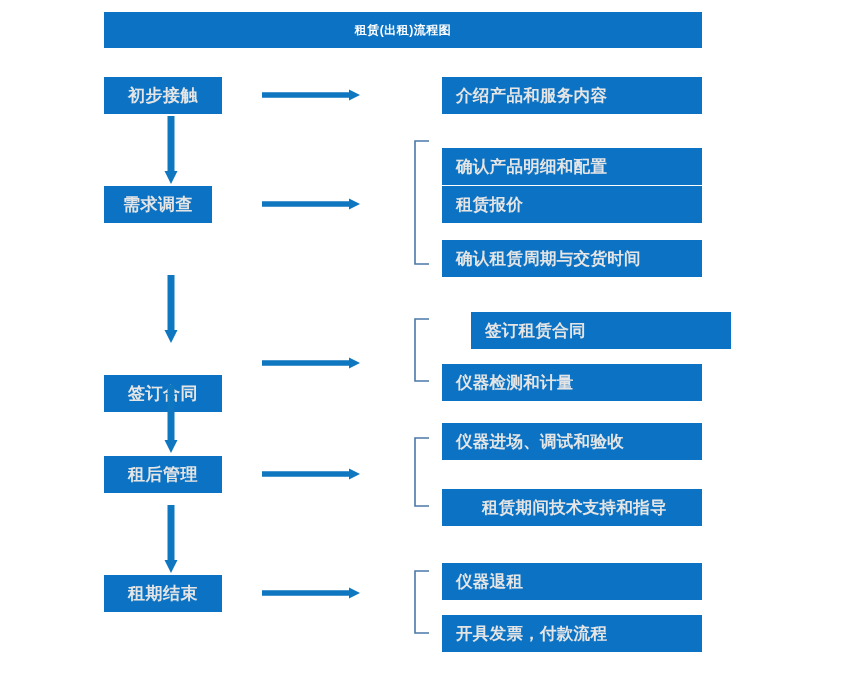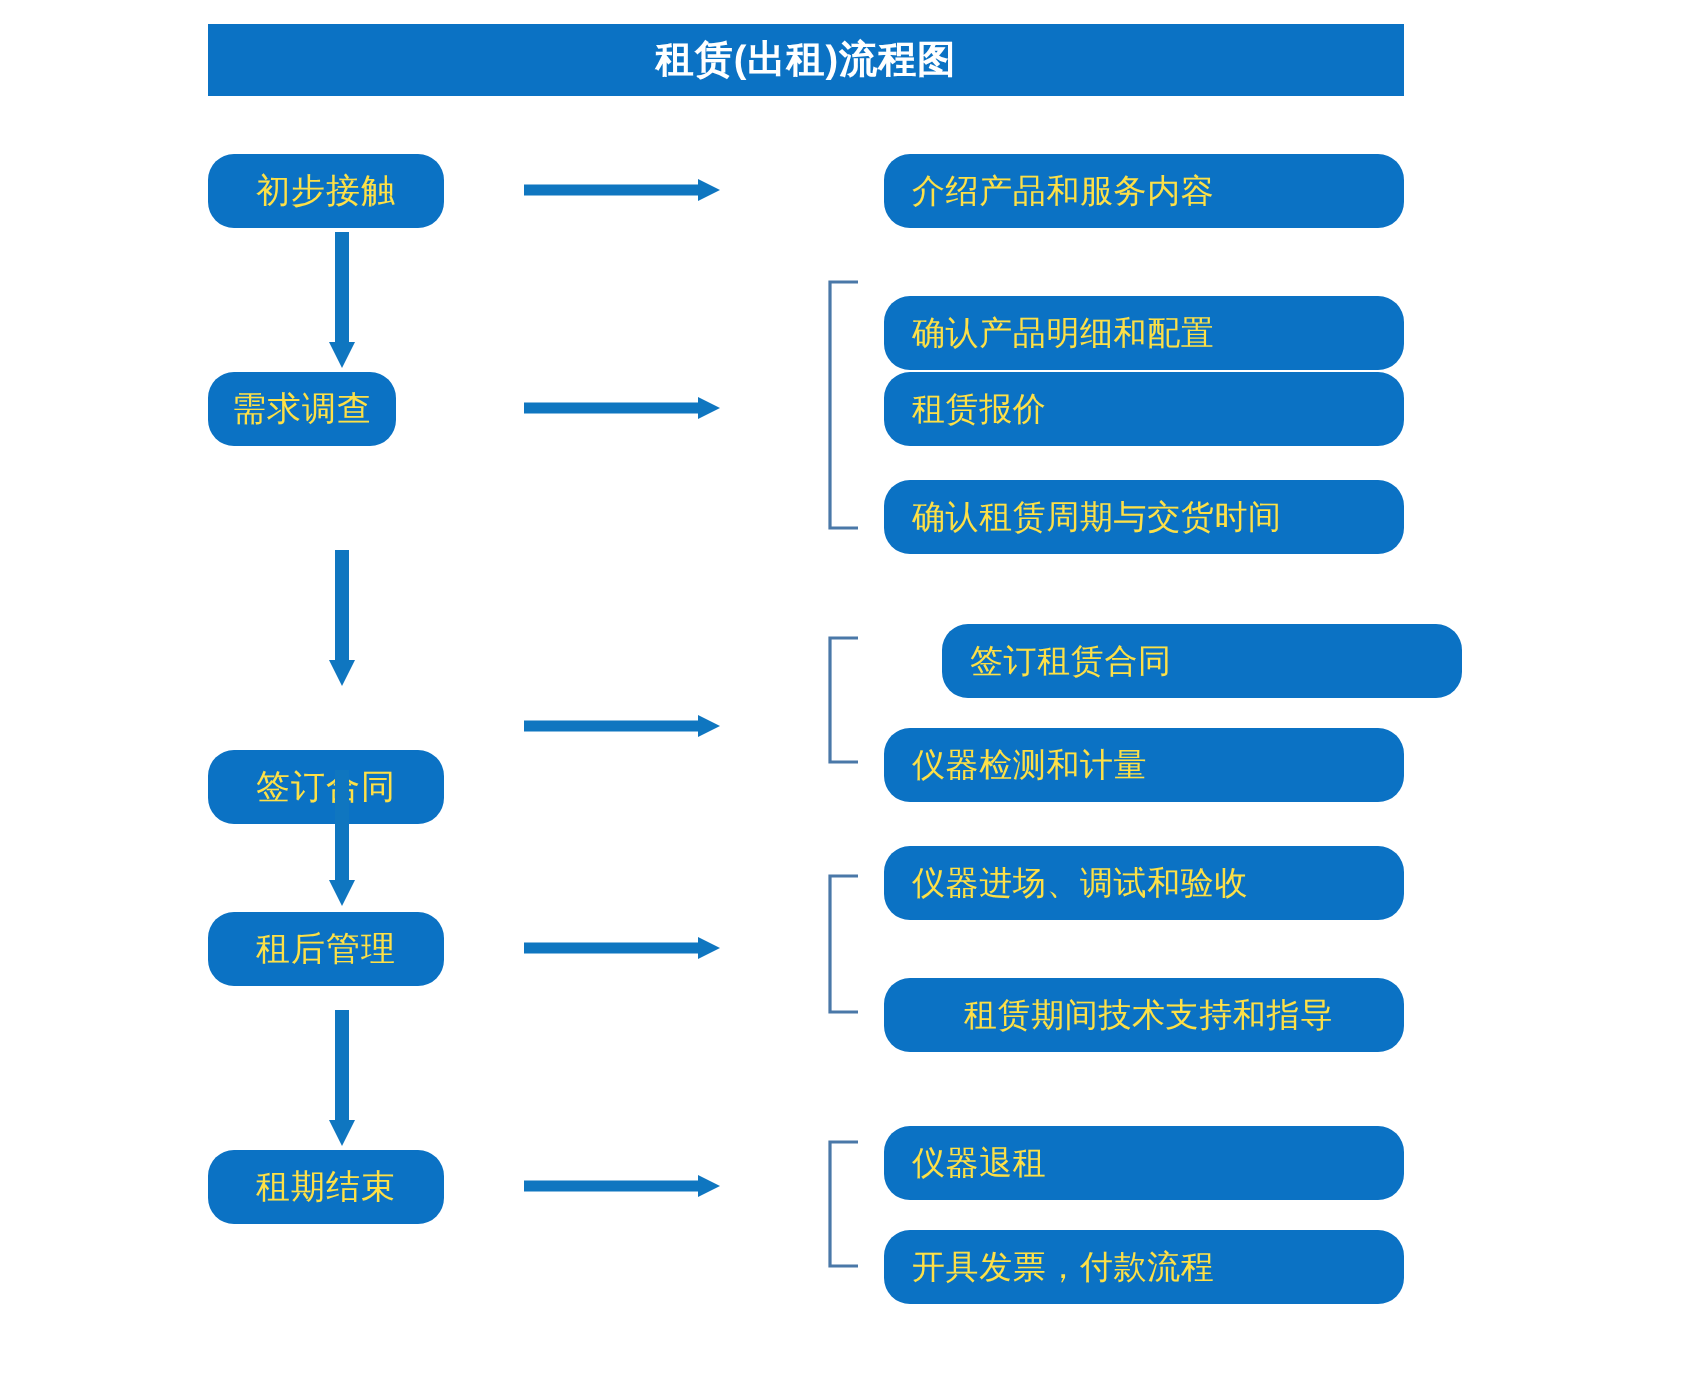--- a/index.html
+++ b/index.html
@@ -21,33 +21,32 @@
     position: absolute;
     left: 104px;
     top: 12px;
     width: 598px;
     height: 36px;
     background: #0b72c4;
     color: #ffffff;
     display: flex;
     align-items: center;
     justify-content: center;
-    font-size: 19px;
+    font-size: 12px;
     font-weight: bold;
     letter-spacing: 0.5px;
   }
   .node {
     position: absolute;
     background: #0b72c4;
-    color: #fde047;
+    color: #e5e5e5;
     display: flex;
     align-items: center;
-    font-weight: normal;
+    font-weight: bold;
     white-space: nowrap;
-    border-radius: 13px;
   }
   .node.left {
     width: 118px;
     height: 37px;
     justify-content: center;
     font-size: 17px;
     letter-spacing: 0.5px;
   }
   .node.right {
     left: 442px;
@@ -84,21 +83,21 @@
 
   <div id="stages-layer">
       <div class="node left" style="left: 104px; top: 77px; width: 118px; height: 37px;">初步接触</div>
       <div class="h-arrow" style="left: 262px; top: 87px; width: 98px;">
         <svg width="98" height="16" viewBox="0 0 98 16">
           <rect x="0" y="5.25" width="87" height="5.5" fill="#0f76c0"></rect>
           <path d="M87,2.5 L98,8 L87,13.5 Z" fill="#0f76c0"></path>
         </svg>
       </div>
       <div class="node right" style="top: 77px;">介绍产品和服务内容</div>
-      <div class="node left" style="left: 104px; top: 186px; width: 94px; height: 37px;">需求调查</div>
+      <div class="node left" style="left: 104px; top: 186px; width: 108px; height: 37px;">需求调查</div>
       <div class="h-arrow" style="left: 262px; top: 196px; width: 98px;">
         <svg width="98" height="16" viewBox="0 0 98 16">
           <rect x="0" y="5.25" width="87" height="5.5" fill="#0f76c0"></rect>
           <path d="M87,2.5 L98,8 L87,13.5 Z" fill="#0f76c0"></path>
         </svg>
       </div>
       <div class="bracket" style="left: 414px; top: 140px;">
         <svg width="16" height="125" viewBox="0 0 16 125">
           <path d="M15,1 L1,1 L1,124 L15,124" fill="none" stroke="#4a78a8" stroke-width="1.6"></path>
         </svg>

